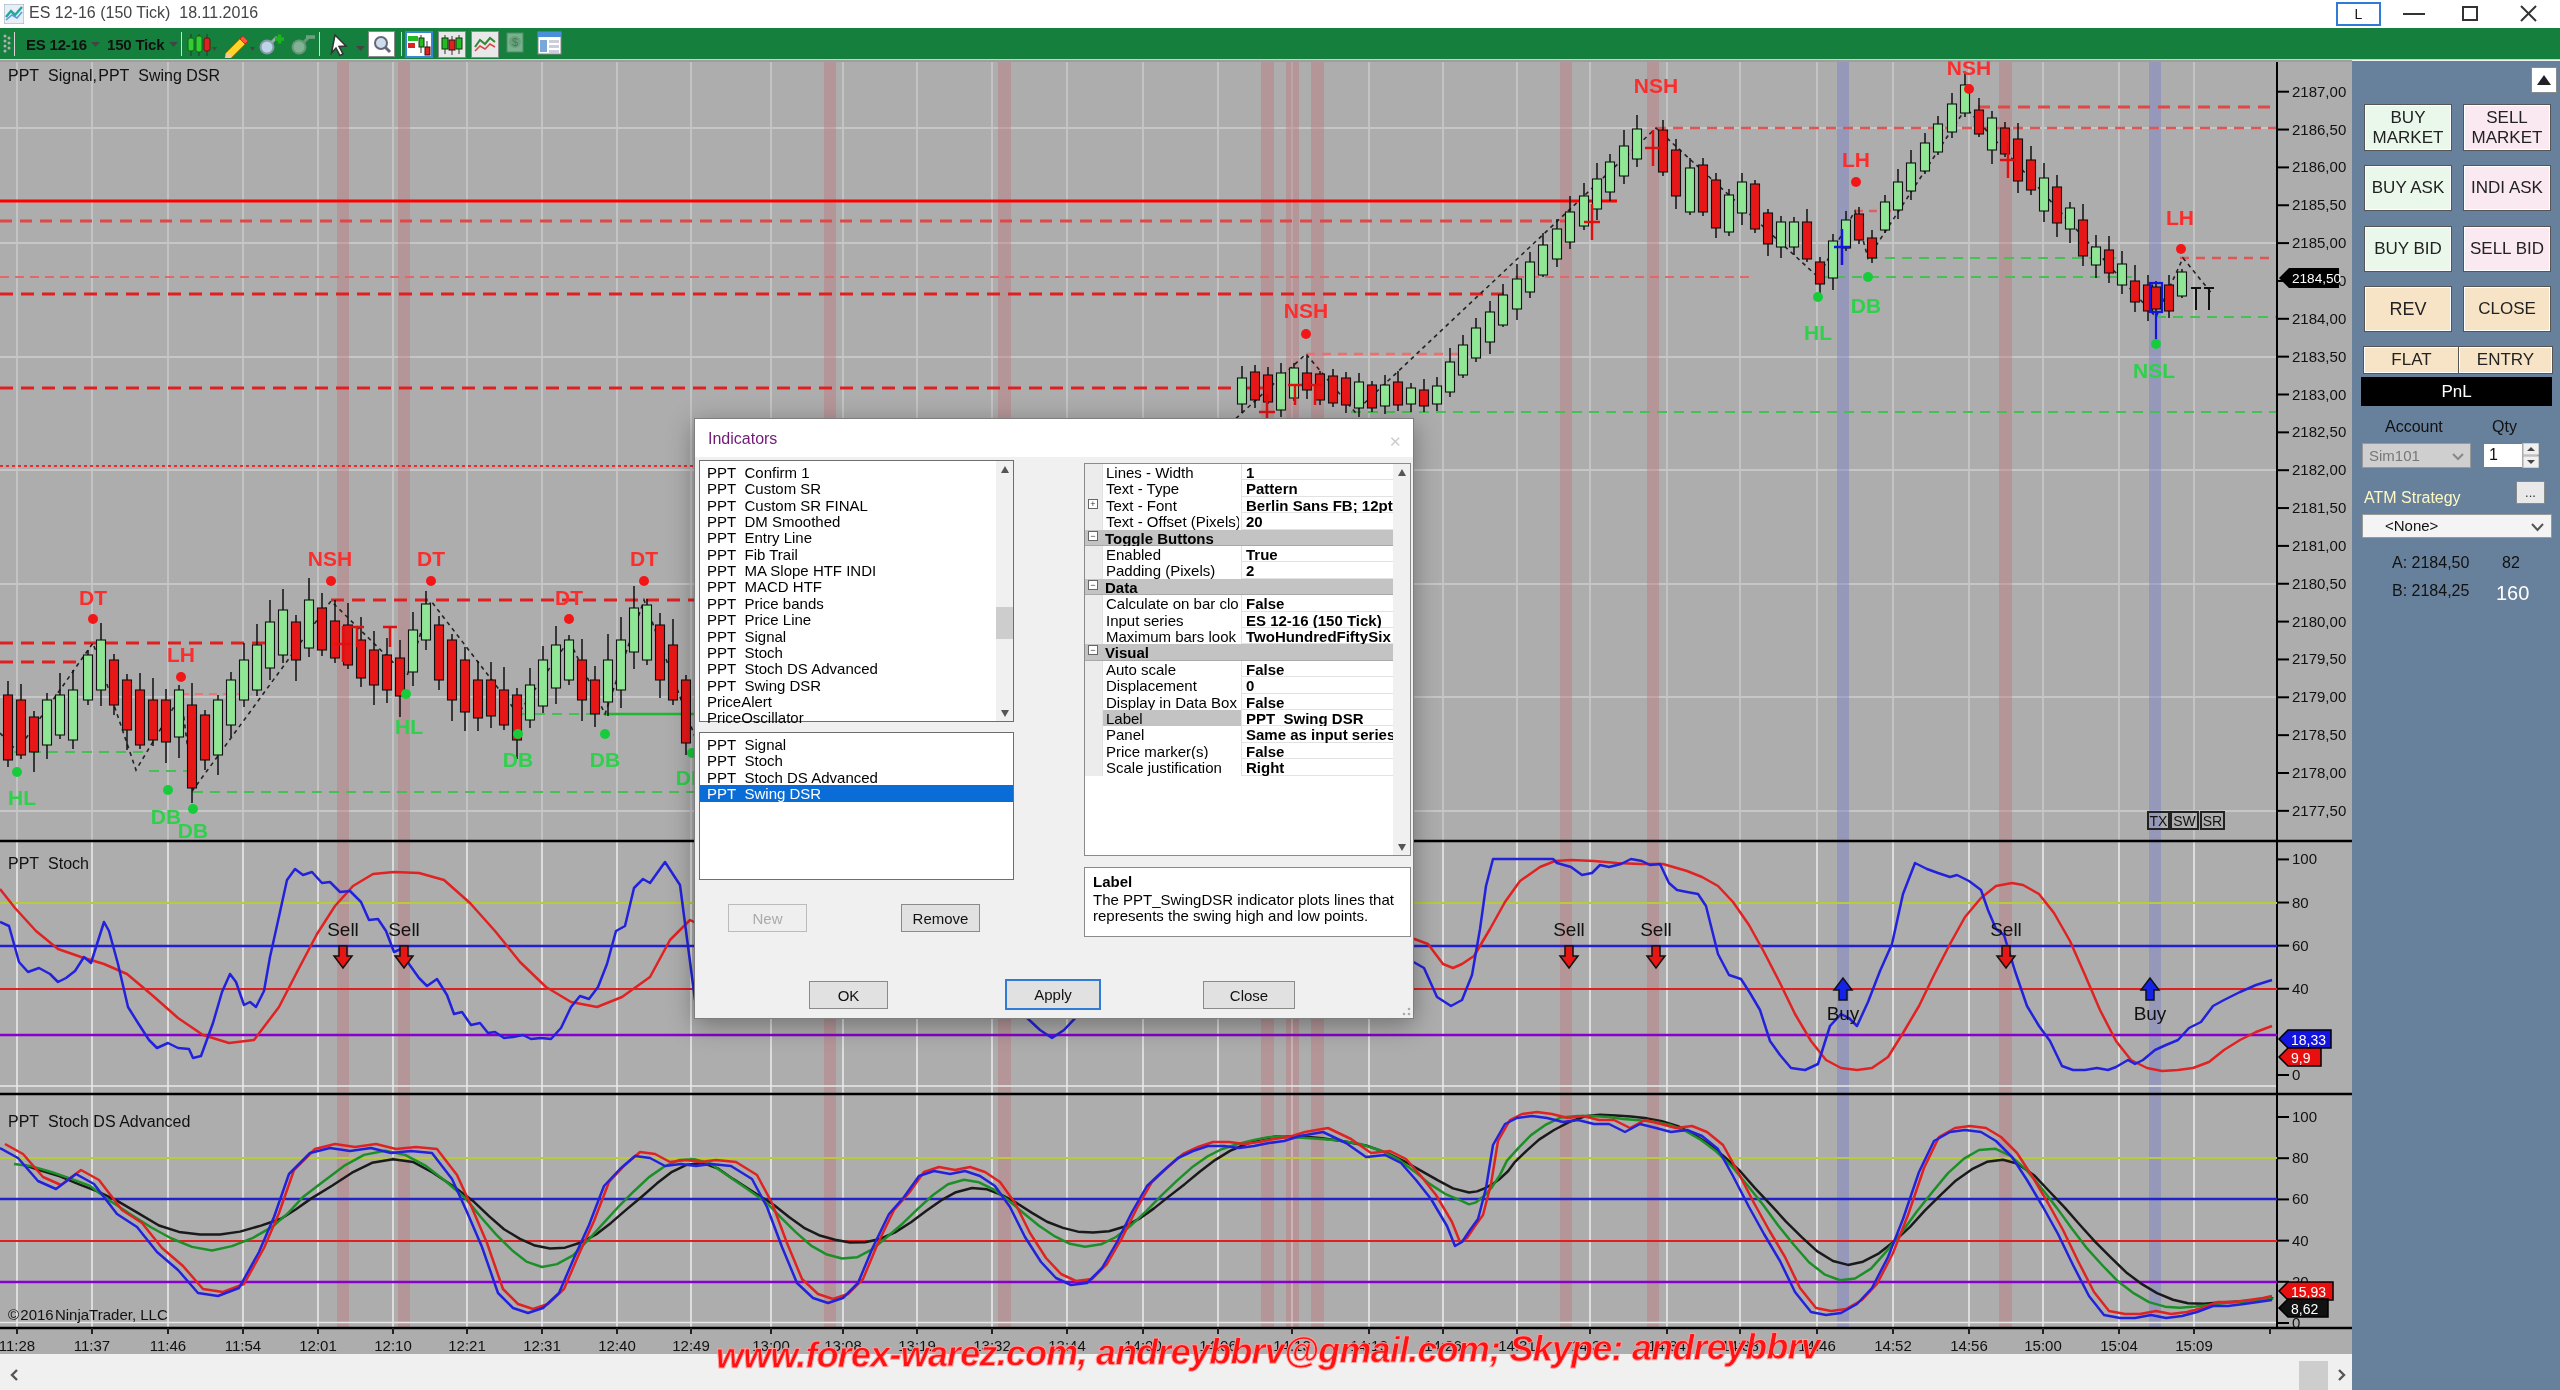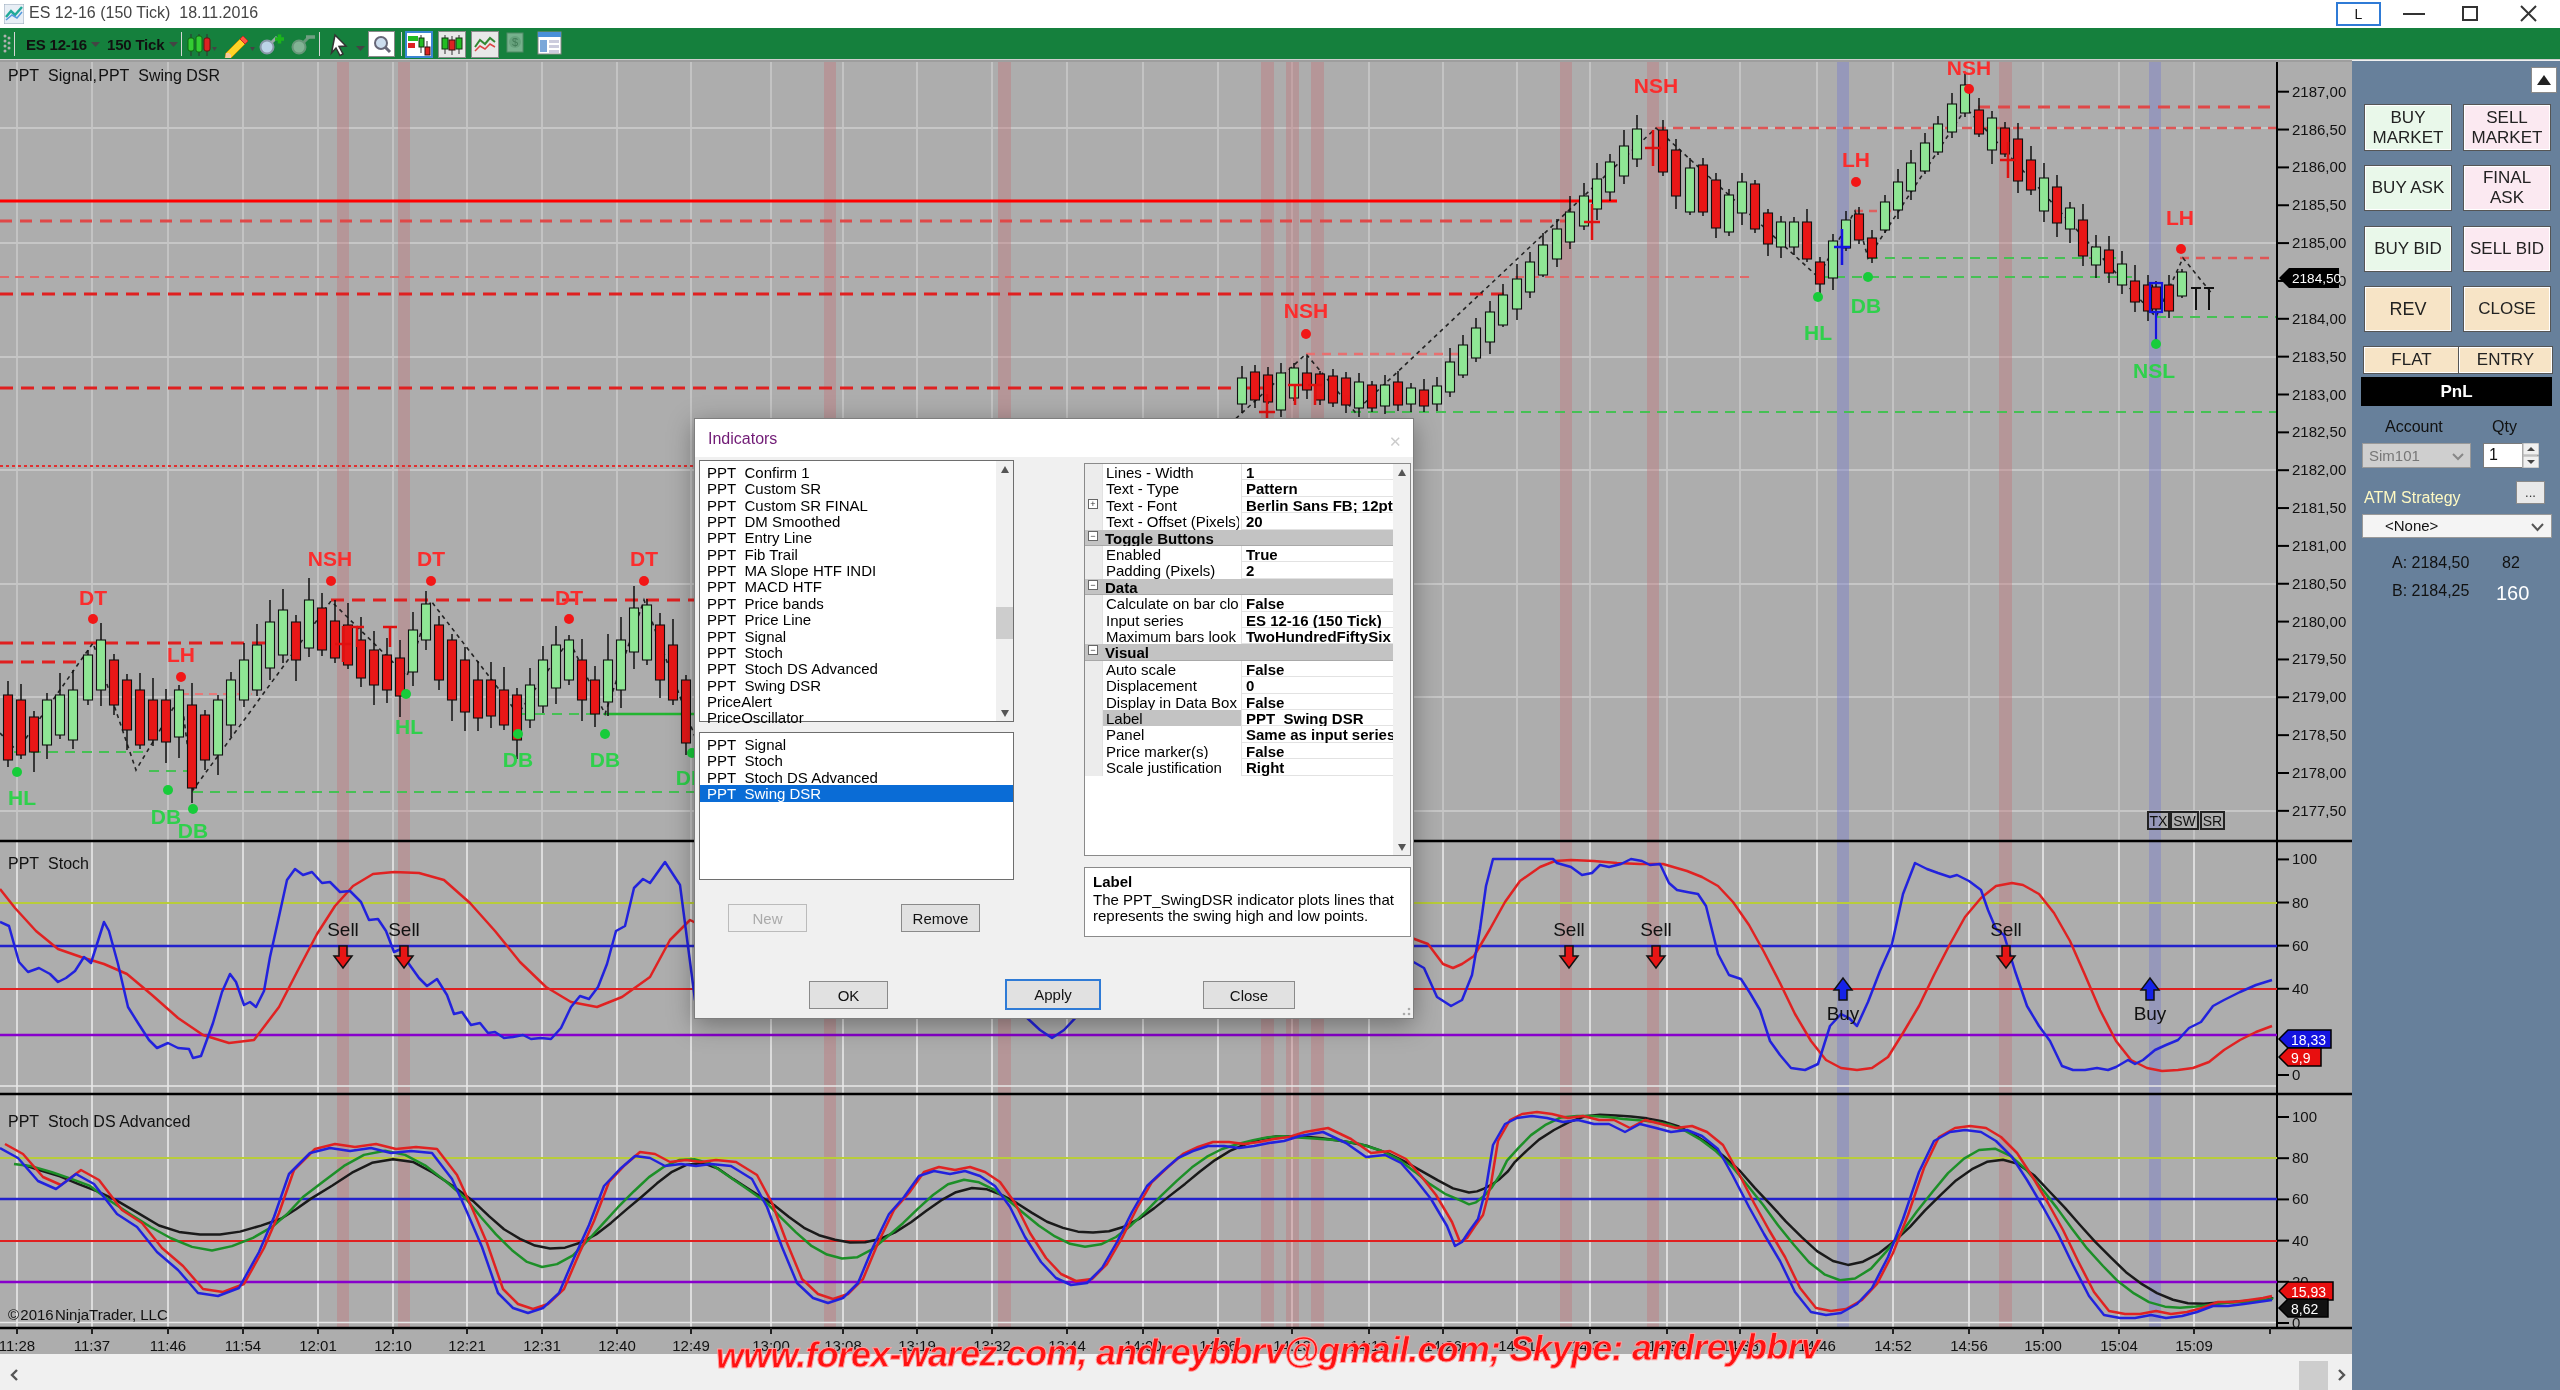--- a/index.html
+++ b/index.html
@@ -764,28 +764,28 @@
   </svg>
 <div class="abs" style="left:2352px;top:61px;width:208px;height:1329px;background:#67809b">
     <div class="abs btn3d" style="left:179px;top:6px;width:26px;height:26px;background:#fff">
       <svg width="16" height="12">
         <path d="M8 1 L15 11 H1 z" fill="#222"></path>
       </svg>
     </div>
     <div class="abs" style="left:13px;top:44px;width:86px;height:45px;background:#e9f8ea;border:1px solid #fff;outline:1px solid #555;color:#222;font-size:17px;display:flex;align-items:center;justify-content:center;text-align:center;line-height:1.15">BUY<br>MARKET</div>
     <div class="abs" style="left:112px;top:44px;width:86px;height:45px;background:#fbe9f1;border:1px solid #fff;outline:1px solid #555;color:#222;font-size:17px;display:flex;align-items:center;justify-content:center;text-align:center;line-height:1.15">SELL<br>MARKET</div>
     <div class="abs" style="left:13px;top:105px;width:86px;height:44px;background:#e9f8ea;border:1px solid #fff;outline:1px solid #555;color:#222;font-size:17px;display:flex;align-items:center;justify-content:center;text-align:center;line-height:1.15">BUY ASK</div>
-    <div class="abs" style="left:112px;top:105px;width:86px;height:44px;background:#fbe9f1;border:1px solid #fff;outline:1px solid #555;color:#222;font-size:17px;display:flex;align-items:center;justify-content:center;text-align:center;line-height:1.15">FINAL ASK</div>
+    <div class="abs" style="left:112px;top:105px;width:86px;height:44px;background:#fbe9f1;border:1px solid #fff;outline:1px solid #555;color:#222;font-size:17px;display:flex;align-items:center;justify-content:center;text-align:center;line-height:1.15">INDI ASK</div>
     <div class="abs" style="left:13px;top:166px;width:86px;height:44px;background:#e9f8ea;border:1px solid #fff;outline:1px solid #555;color:#222;font-size:17px;display:flex;align-items:center;justify-content:center;text-align:center;line-height:1.15">BUY BID</div>
     <div class="abs" style="left:112px;top:166px;width:86px;height:44px;background:#fbe9f1;border:1px solid #fff;outline:1px solid #555;color:#222;font-size:17px;display:flex;align-items:center;justify-content:center;text-align:center;line-height:1.15">SELL BID</div>
     <div class="abs" style="left:13px;top:226px;width:86px;height:44px;background:#f7e4c6;border:1px solid #fff;outline:1px solid #555;color:#222;font-size:18px;display:flex;align-items:center;justify-content:center;text-align:center;line-height:1.15">REV</div>
     <div class="abs" style="left:112px;top:226px;width:86px;height:44px;background:#f7e4c6;border:1px solid #fff;outline:1px solid #555;color:#222;font-size:17px;display:flex;align-items:center;justify-content:center;text-align:center;line-height:1.15">CLOSE</div>
     <div class="abs" style="left:12px;top:286px;width:95px;height:26px;background:#f7e4c6;border:1px solid #fff;outline:1px solid #555;color:#222;font-size:17px;display:flex;align-items:center;justify-content:center;text-align:center;line-height:1.15">FLAT</div>
     <div class="abs" style="left:107px;top:286px;width:93px;height:26px;background:#f7e4c6;border:1px solid #fff;outline:1px solid #555;color:#222;font-size:17px;display:flex;align-items:center;justify-content:center;text-align:left;line-height:1.15">ENTRY</div>
-    <div class="abs" style="left:9px;top:316px;width:191px;height:29px;background:#000;color:#fff;font-size:17px;font-weight:bold;display:flex;align-items:center;justify-content:center">PnL</div>
+    <div class="abs" style="left:9px;top:316px;width:191px;height:29px;background:#000;color:#fff;font-size:17px;font-weight:normal;display:flex;align-items:center;justify-content:center">PnL</div>
     <div class="abs" style="left:33px;top:357px;font-size:16px;color:#111">Account</div>
     <div class="abs" style="left:140px;top:357px;font-size:16px;color:#111">Qty</div>
     <div class="abs" style="left:10px;top:382px;width:109px;height:25px;background:#cfcfcf;border:1px solid #999;color:#777;font-size:15px;padding:3px 6px">Sim101<svg class="abs" style="right:6px;top:9px" width="12" height="8">
         <path d="M1 1 l5 5 5-5" stroke="#888" stroke-width="2" fill="none"></path>
       </svg></div>
     <div class="abs" style="left:131px;top:382px;width:55px;height:25px;background:#fff;border:1px solid #7a7a7a;color:#111;font-size:16px;padding:2px 5px">1</div>
     <div class="abs" style="left:170px;top:382px;width:16px;height:25px;border-left:1px solid #aaa"><svg width="16" height="25">
         <rect x="0" y="0" width="16" height="12" fill="#f0f0f0" stroke="#aaa" stroke-width="1"></rect>
         <rect x="0" y="13" width="16" height="12" fill="#f0f0f0" stroke="#aaa" stroke-width="1"></rect>
         <path d="M4 8 l4 -4 4 4 z" fill="#444"></path>

